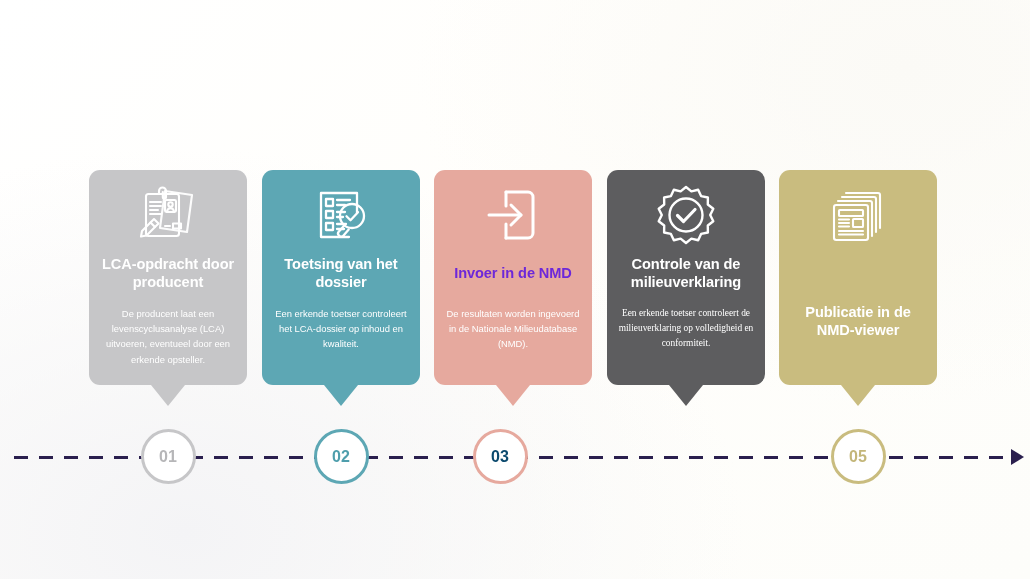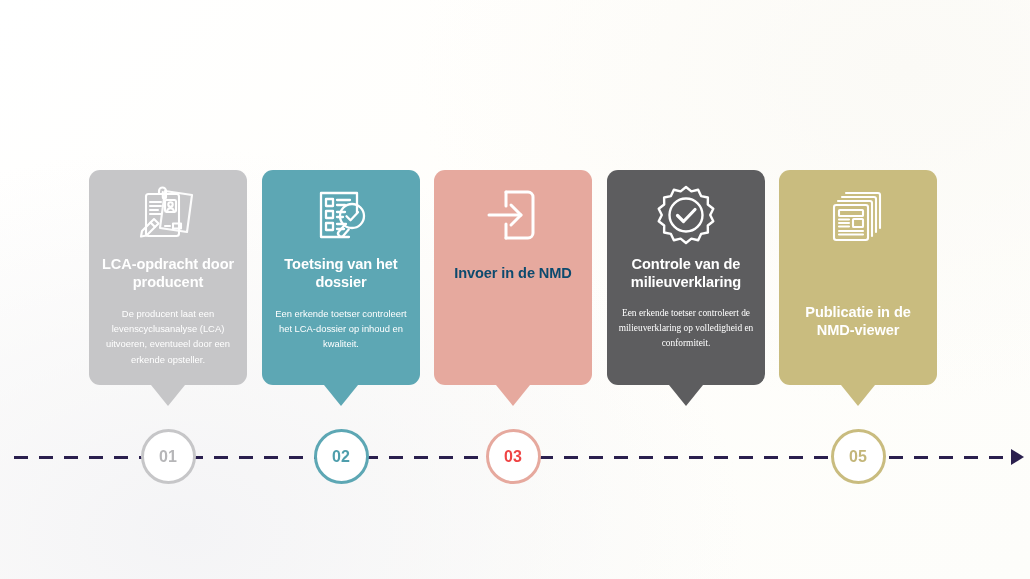--- a/index.html
+++ b/index.html
@@ -152,21 +152,22 @@
   <div class="card" id="card2" style="left: 434px; background: rgb(230, 169, 158); color: rgb(230, 169, 158);">
     <div class="tail"></div>
     <div class="icon-wrap">
       <svg width="58" height="62" viewBox="0 0 58 62" fill="none" stroke="#ffffff" stroke-width="3" stroke-linecap="round" stroke-linejoin="round">
         <path d="M22 8 H44 a5 5 0 0 1 5 5 v36 a5 5 0 0 1-5 5 H22"></path>
         <path d="M22 8 v14 M22 40 v14"></path>
         <path d="M5 31 H37"></path>
         <path d="M27 21 L37 31 L27 41"></path>
       </svg>
     </div>
-    <div class="c-title" style="color: #0c4a6e;">Invoer in de NMD</div>
+    <div class="c-title" style="color: #6d28d9;">Invoer in de NMD</div>
+    <div class="c-body" style="color: rgb(255, 255, 255);">De resultaten worden ingevoerd in de Nationale Milieudatabase (NMD).</div>
   </div>
 
   <div class="card" id="card3" style="left: 607px; background: rgb(93, 93, 95); color: rgb(93, 93, 95);">
     <div class="tail"></div>
     <div class="icon-wrap">
       <svg width="64" height="64" viewBox="0 0 64 64" fill="none" stroke="#ffffff" stroke-width="2.4" stroke-linecap="round" stroke-linejoin="round">
         <path id="rosette" d="M32.00 4.00 L37.39 8.41 L44.15 6.77 L47.09 13.08 L53.89 14.54 L53.80 21.50 L59.30 25.77 L56.20 32.00 L59.30 38.23 L53.80 42.50 L53.89 49.46 L47.09 50.92 L44.15 57.23 L37.39 55.59 L32.00 60.00 L26.61 55.59 L19.85 57.23 L16.91 50.92 L10.11 49.46 L10.20 42.50 L4.70 38.23 L7.80 32.00 L4.70 25.77 L10.20 21.50 L10.11 14.54 L16.91 13.08 L19.85 6.77 L26.61 8.41 Z"></path>
         <circle cx="32" cy="32" r="16.5"></circle>
         <path d="M23.5 32.5 L29.5 38.5 L41 26.5" stroke-width="3.2"></path>
       </svg>
@@ -191,20 +192,20 @@
     </div>
     <div class="c-title" style="color: rgb(255, 255, 255);">Publicatie in de NMD-viewer</div>
   </div>
 
   <div class="node" id="node0" style="left: 168px; border-color: rgb(198, 198, 200); color: rgb(182, 182, 184);">
     <span>01</span>
   </div>
   <div class="node" id="node1" style="left: 341px; border-color: rgb(93, 167, 180); color: rgb(78, 158, 172);">
     <span>02</span>
   </div>
-  <div class="node" id="node2" style="left: 513px; border-color: rgb(230, 169, 158); color: #ef4444;">
+  <div class="node" id="node2" style="left: 500px; border-color: rgb(230, 169, 158); color: #0c4a6e;">
     <span>03</span>
   </div>
   <div class="node" id="node4" style="left: 858px; border-color: rgb(201, 188, 127); color: rgb(195, 182, 121);">
     <span>05</span>
   </div>
 
 </div>
 
 </body></html>

